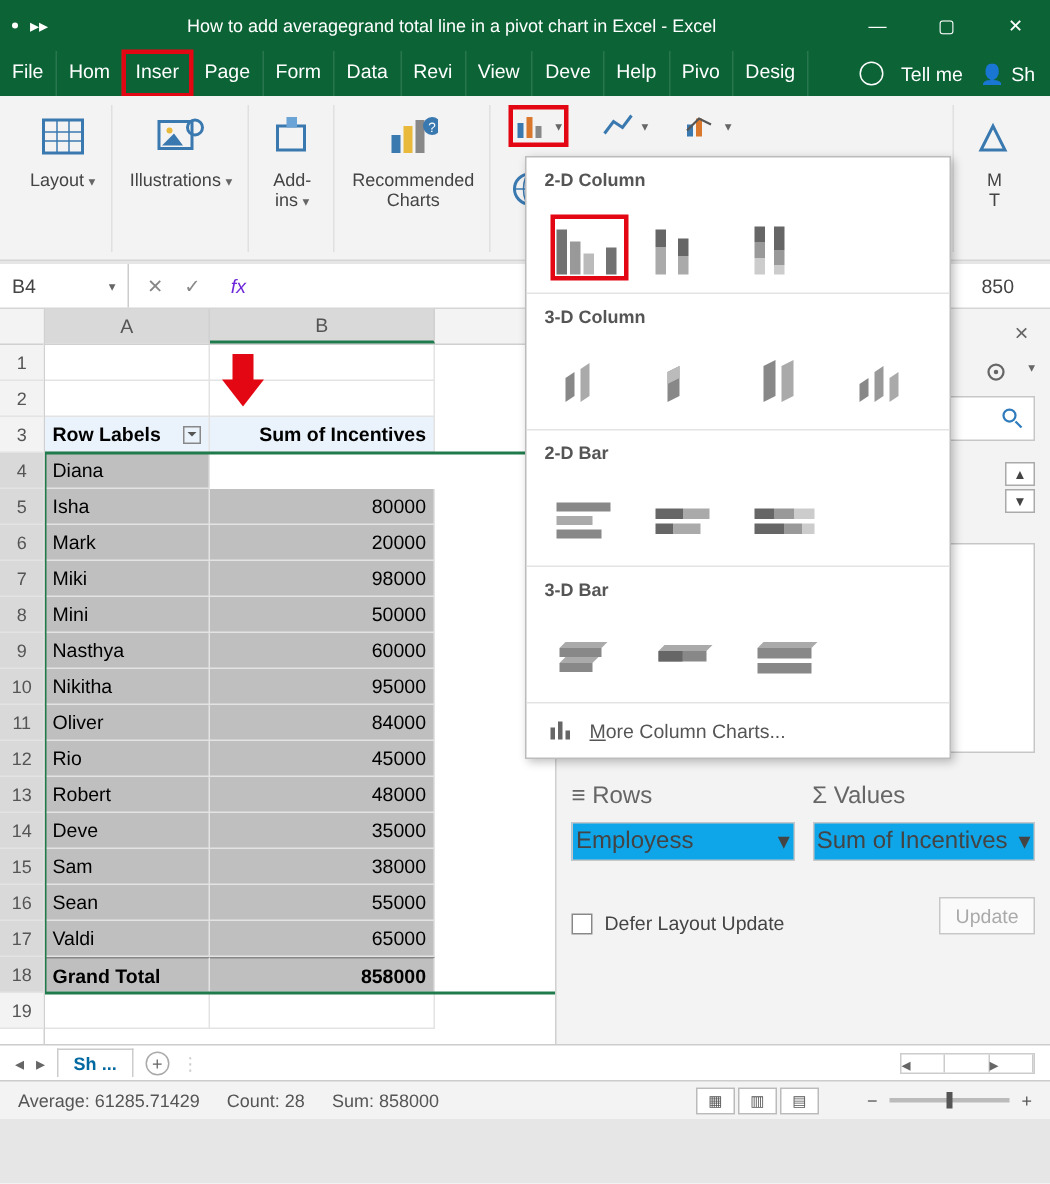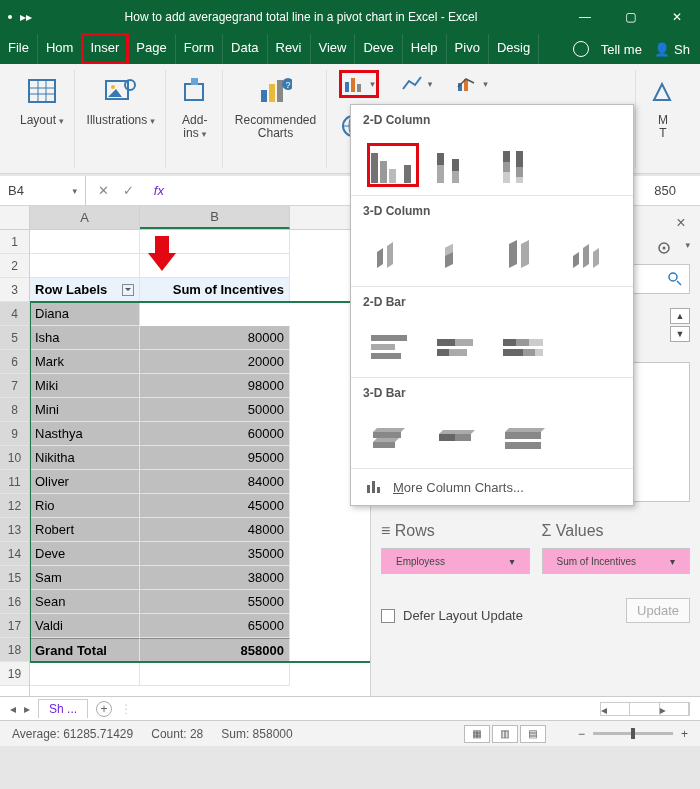--- a/index.html
+++ b/index.html
@@ -82,28 +82,28 @@
   .rpane{position:absolute;right:0;top:0;width:330px;height:100%;background:#f3f3f3;border-left:1px solid #d0d0d0;padding:8px 10px;font-size:13px;color:#444}
   .rp-top{display:flex;justify-content:flex-end;gap:10px;margin-bottom:8px}
   .rp-x{width:18px;text-align:center;font-size:16px;color:#666}
   .searchbox{height:30px;background:#fff;border:1px solid #c7c7c7;margin:8px 0 14px;display:flex;align-items:center;justify-content:flex-end;padding:0 6px;color:#2f7bbd}
   .stepper{display:flex;flex-direction:column;gap:2px;align-items:flex-end;margin-bottom:20px}
   .step{width:20px;height:16px;background:#fff;border:1px solid #aaa;display:flex;align-items:center;justify-content:center;font-size:9px}
   .rp-bigbox{height:140px;background:#fff;border:1px solid #c7c7c7;margin-bottom:16px}
   .rp-cols{display:flex;gap:12px}
   .rp-col{flex:1}
   .rp-col h5{font-size:16px;font-weight:400;color:#666;padding:4px 0}
-  .rp-select{height:26px;background:#f9a8d4;border:1px solid #c7c7c7;display:flex;align-items:center;justify-content:space-between;padding:0 14px;font-size:10px;margin-top:4px}
+  .rp-select{height:26px;background:#0ea5e9;border:1px solid #c7c7c7;display:flex;align-items:center;justify-content:space-between;padding:0 2px;font-size:16px;margin-top:4px}
   .defer{display:flex;align-items:flex-end;gap:8px;margin-top:24px}
   .defer .cb{width:14px;height:14px;border:1px solid #888;background:#fff}
   .updatebtn{border:1px solid #c7c7c7;padding:4px 10px;background:#fafafa;color:#aaa;margin-left:auto}
 
   
   .tabbar{height:24px;background:#fff;border-top:1px solid #ccc;display:flex;align-items:center;font-size:12px;padding:0 10px;gap:8px;color:#666}
-  .tabbar .shtab{background:#fff;border:1px solid #ccc;border-bottom:none;padding:2px 10px;color:#6d28d9;font-weight:400}
+  .tabbar .shtab{background:#fff;border:1px solid #ccc;border-bottom:none;padding:2px 10px;color:#0369a1;font-weight:700}
   .plus{width:16px;height:16px;border:1px solid #aaa;border-radius:50%;display:flex;align-items:center;justify-content:center}
   .hscroll{width:90px;height:14px;border:1px solid #ccc;margin-left:auto;display:flex}
   .hscroll div{flex:1;border-right:1px solid #ccc}
 
   .status{height:26px;background:#f3f3f3;border-top:1px solid #ccc;display:flex;align-items:center;font-size:12px;color:#555;padding:0 12px;gap:18px}
   .viewbtns{margin-left:auto;display:flex;gap:2px}
   .vbtn{width:26px;height:18px;border:1px solid #bbb;background:#fff;display:flex;align-items:center;justify-content:center;font-size:10px}
   .zoom{display:flex;align-items:center;gap:8px;margin-left:14px}
   .ztrack{width:80px;height:3px;background:#bbb;position:relative}
   .ztrack:after{content:"";position:absolute;left:38px;top:-4px;width:4px;height:11px;background:#555}

